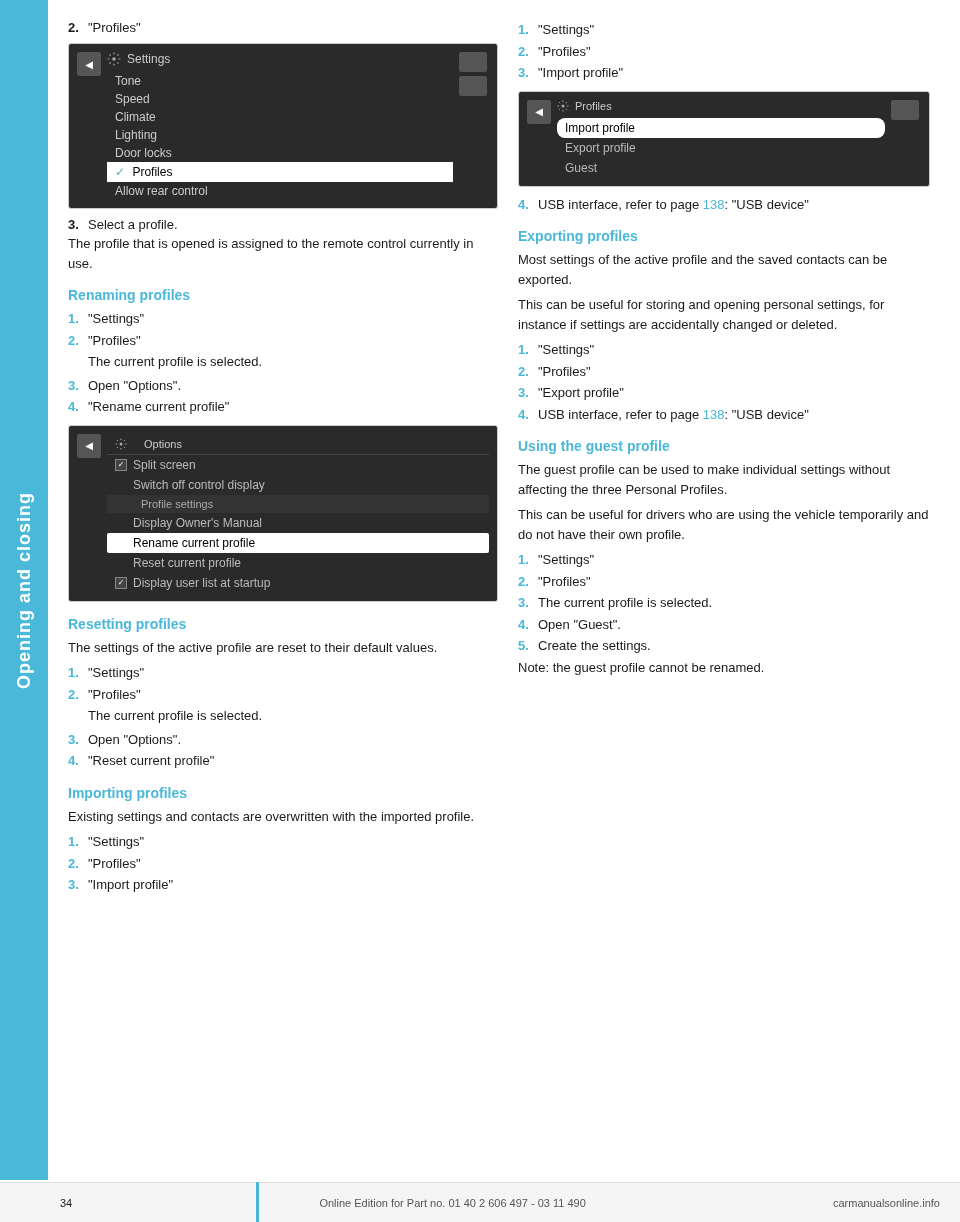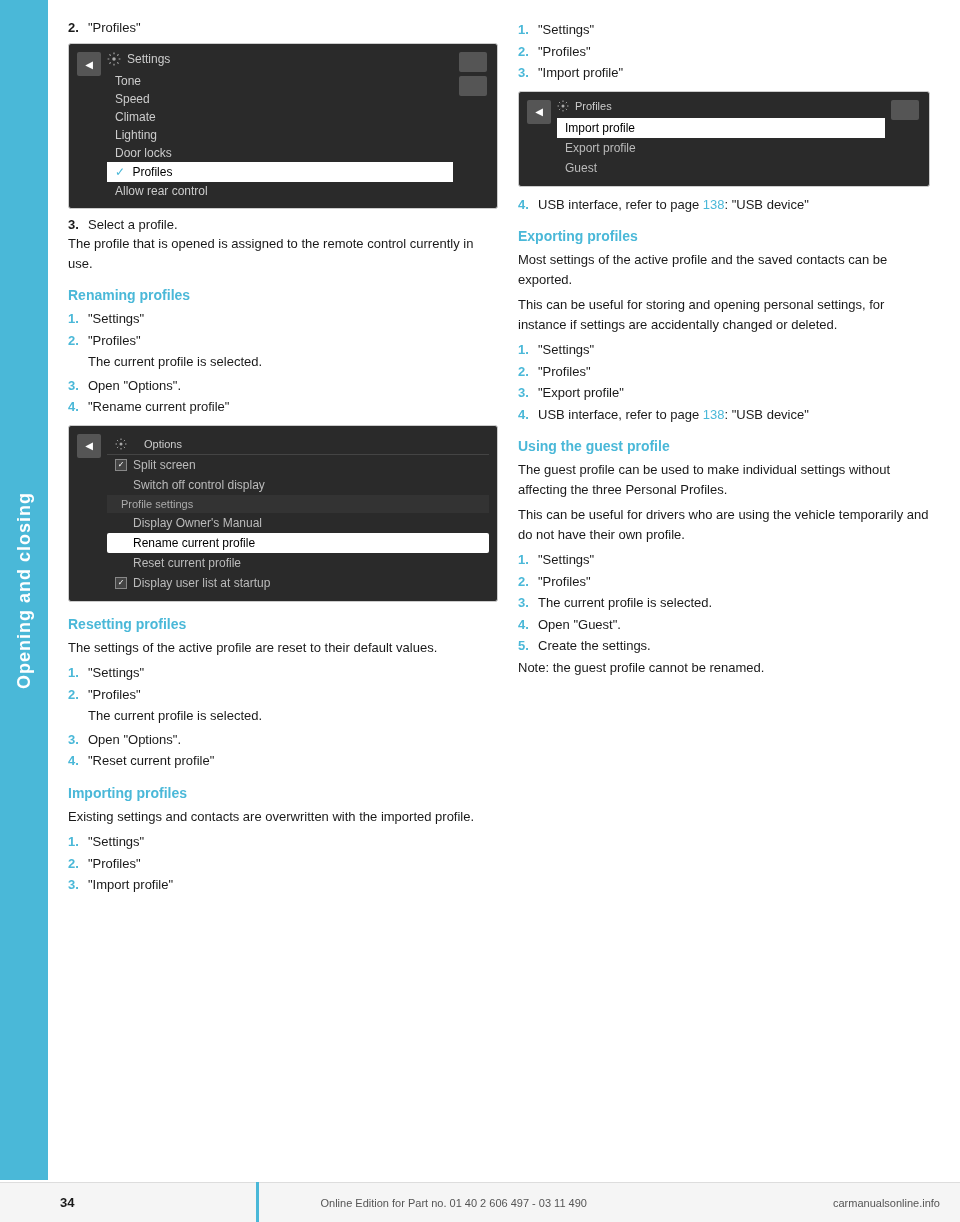--- a/index.html
+++ b/index.html
@@ -231,20 +231,21 @@
 
     .profiles-menu-item {
       padding: 3px 8px;
       font-size: 12px;
       color: #bbb;
     }
 
     .profiles-menu-item.sel {
       background: white;
       color: black;
+      border-radius: 8px;
     }
 
     
     .link {
       color: #4ab8d8;
     }
 
     
     .footer {
       position: absolute;
@@ -254,22 +255,22 @@
       height: 40px;
       background: #f5f5f5;
       border-top: 1px solid #ddd;
       display: flex;
       align-items: center;
       justify-content: space-between;
       padding: 0 20px 0 60px;
     }
 
     .page-number {
-      font-size: 13px;
-      font-weight: bold;
+      font-size: 11px;
+      font-weight: normal;
     }
 
     .footer-text {
       font-size: 11px;
       color: #555;
     }
 
     .footer-right {
       display: flex;
       align-items: flex-start;
@@ -376,21 +377,21 @@
             <span>Options</span>
           </div>
           <div class="options-item">
             <span class="checkbox checked"></span>
             <span>Split screen</span>
           </div>
           <div class="options-item">
             <span style="margin-left:18px;">Switch off control display</span>
           </div>
           <div class="options-item active">
-            <span style="margin-left:6px; color:#aaa; font-size:11px;">Profile settings</span>
+            <span style="margin-left:26px; color:#aaa; font-size:11px;">Profile settings</span>
           </div>
           <div class="options-item">
             <span style="margin-left:18px;">Display Owner's Manual</span>
           </div>
           <div class="options-item highlighted-opt">
             <span style="margin-left:18px;">Rename current profile</span>
           </div>
           <div class="options-item">
             <span style="margin-left:18px;">Reset current profile</span>
           </div>

